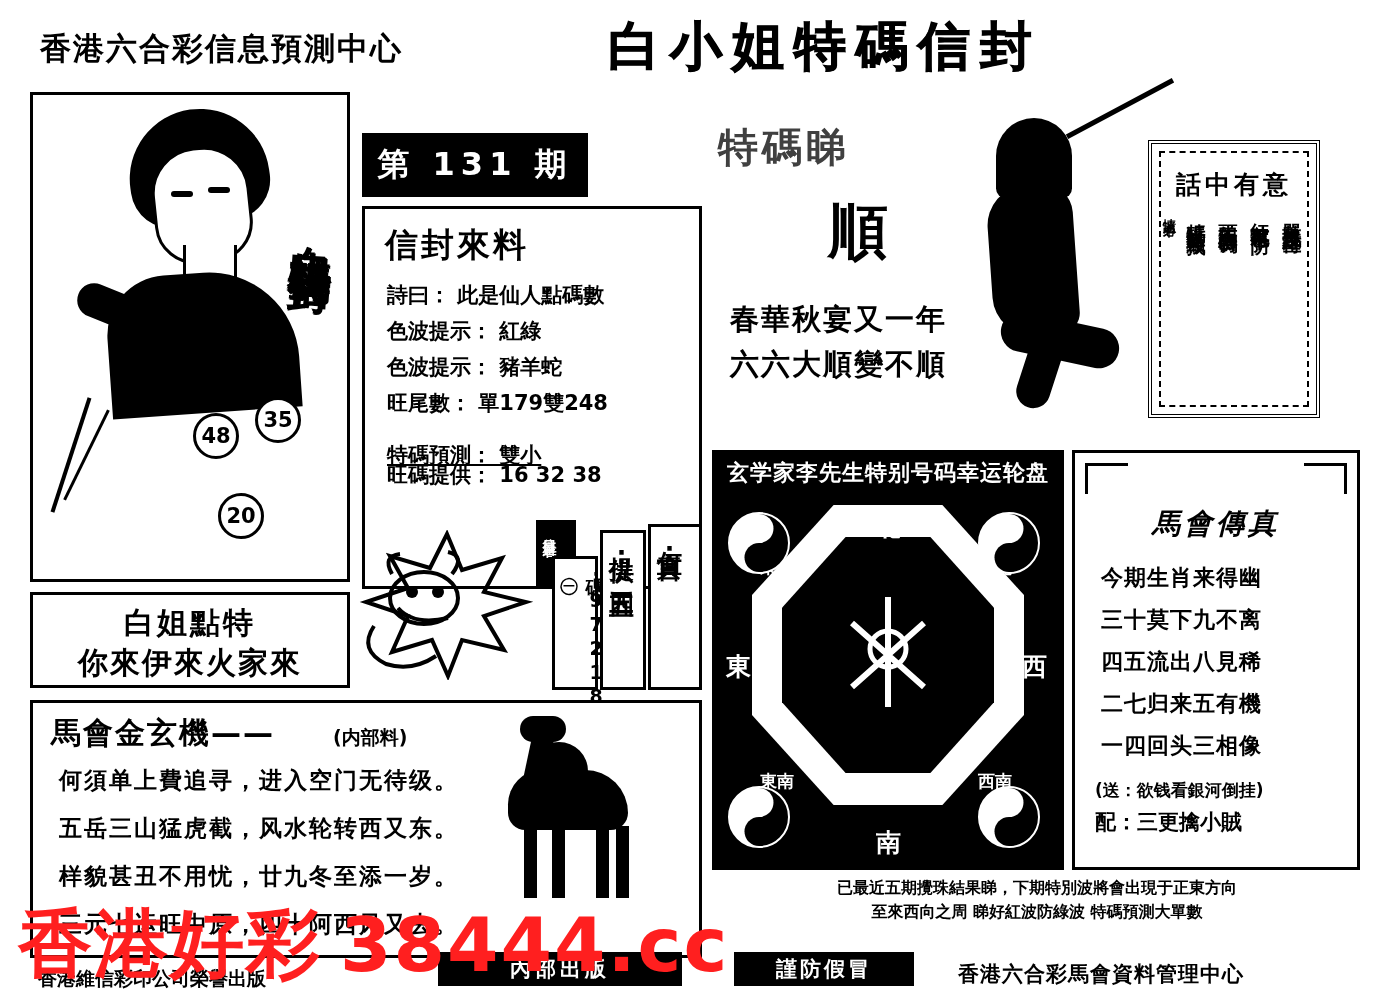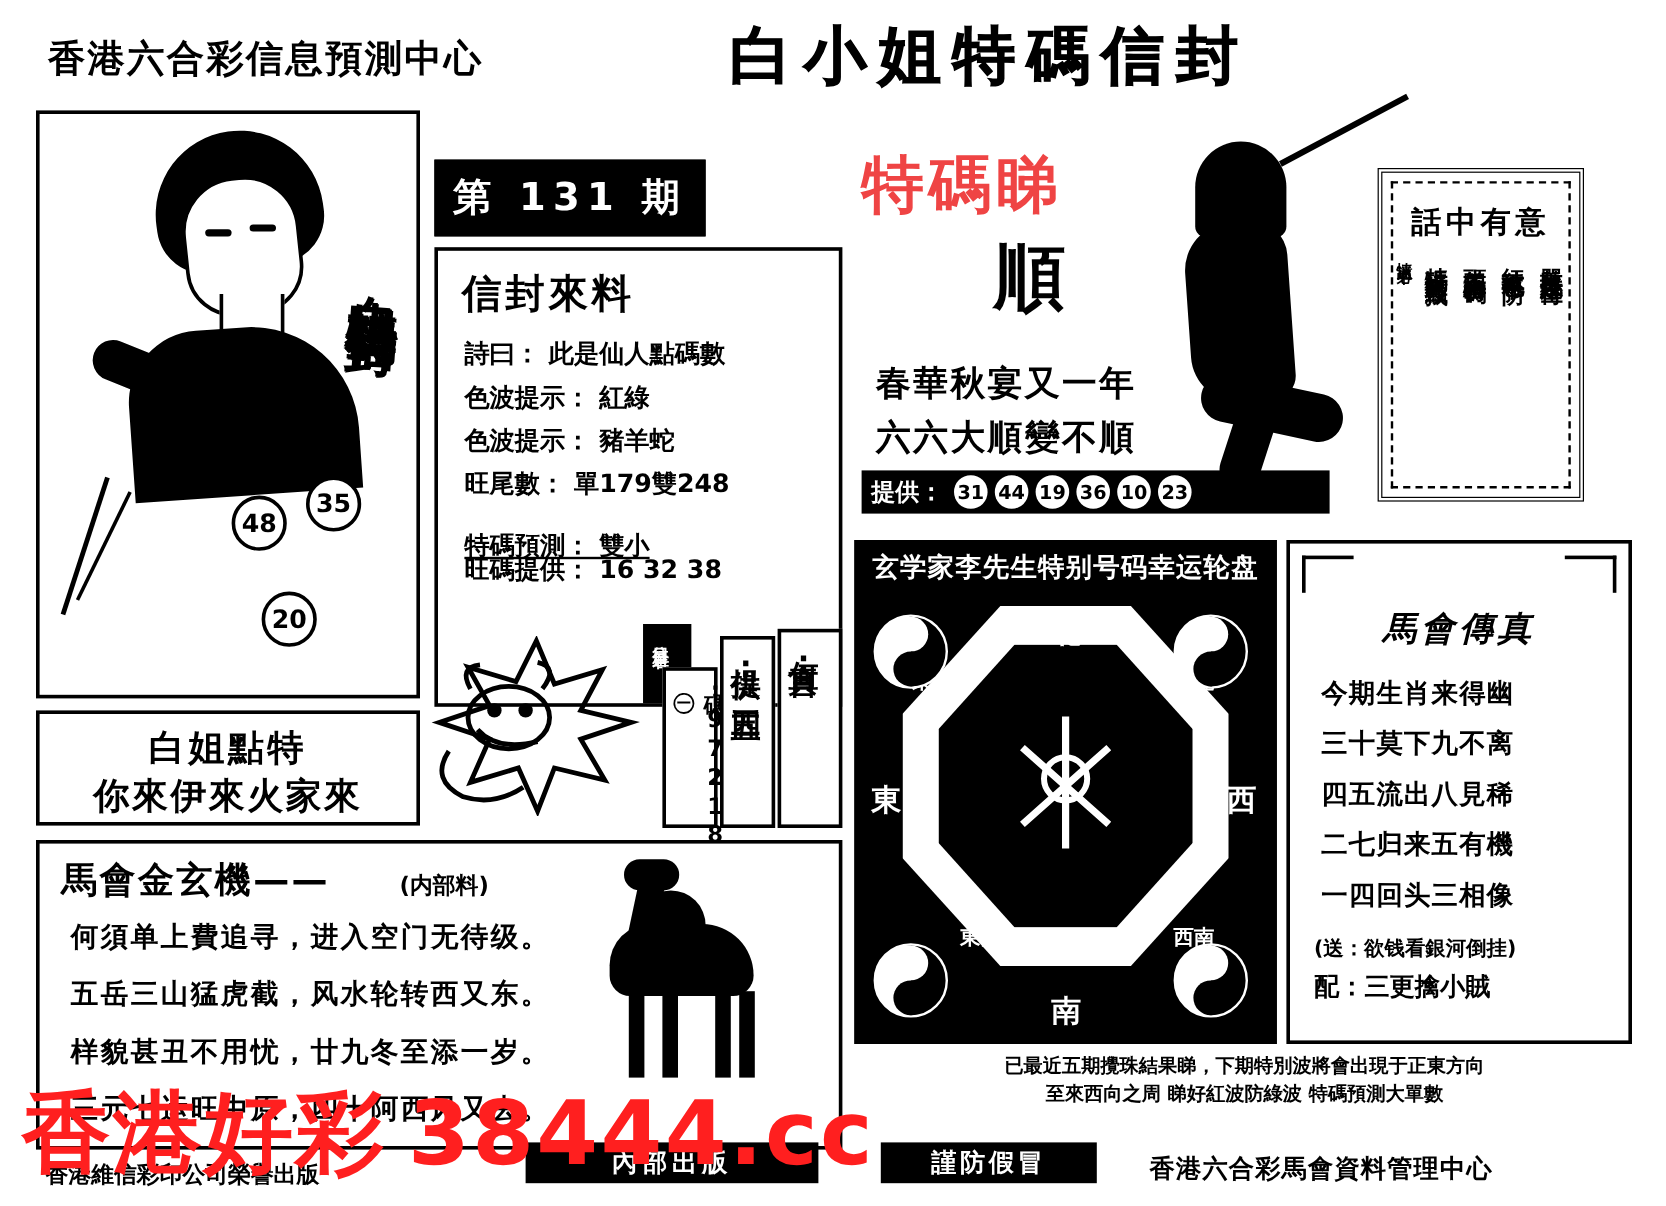--- a/index.html
+++ b/index.html
@@ -118,21 +118,21 @@
   .gline{position:absolute;left:26px;font-size:23px;font-weight:bold;letter-spacing:2px;white-space:nowrap;}
 
   
   .camel-body{position:absolute;left:508px;top:770px;width:120px;height:60px;background:#000;border-radius:40px 50px 20px 20px;}
   .camel-hump{position:absolute;left:530px;top:742px;width:58px;height:48px;background:#000;border-radius:30px 30px 0 0;}
   .camel-neck{position:absolute;left:528px;top:722px;width:22px;height:70px;background:#000;transform:rotate(12deg);}
   .camel-head{position:absolute;left:520px;top:716px;width:46px;height:26px;background:#000;border-radius:14px;}
   .camel-leg{position:absolute;width:13px;height:72px;background:#000;}
   .tr-title{
     position:absolute;left:718px;top:120px;
-    font-size:52px;font-weight:bold;letter-spacing:4px;color:#ef4444;
+    font-size:40px;font-weight:bold;letter-spacing:4px;color:#404040;
   }
   .tr-title2{
     position:absolute;left:828px;top:192px;
     font-size:60px;font-weight:bold;color:#000;
   }
   .tr-p1{position:absolute;left:730px;top:300px;font-size:29px;font-weight:bold;letter-spacing:2px;}
   .tr-p2{position:absolute;left:730px;top:345px;font-size:29px;font-weight:bold;letter-spacing:2px;}
   .supply-bar{
     position:absolute;left:718px;top:392px;width:390px;height:36px;
     background:#000;display:flex;align-items:center;padding:0 8px;box-sizing:border-box;
@@ -297,29 +297,20 @@
   <div class="camel-leg" style="left:524px;top:826px;"></div>
   <div class="camel-leg" style="left:552px;top:826px;"></div>
   <div class="camel-leg" style="left:596px;top:826px;"></div>
   <div class="camel-leg" style="left:616px;top:826px;"></div>
 
   <div class="tr-title">特碼睇</div>
   <div class="tr-title2">順</div>
   <div class="tr-p1">春華秋宴又一年</div>
   <div class="tr-p2">六六大順變不順</div>
 
-  <div class="supply-bar">
-    <span class="supply-label">提供：</span>
-    <span class="sball">31</span>
-    <span class="sball">44</span>
-    <span class="sball">19</span>
-    <span class="sball">36</span>
-    <span class="sball">10</span>
-    <span class="sball">23</span>
-  </div>
 
   <div class="pen"></div>
   <div class="sil-hair"></div>
   <div class="sil-head"></div>
   <div class="sil-body"></div>
   <div class="sil-leg"></div>
   <div class="sil-leg2"></div>
 
   <div class="stamp">
     <div class="stamp-inner"></div>
@@ -342,21 +333,21 @@
       <circle cx="106" cy="112" r="18" fill="none" stroke="#fff" stroke-width="5"></circle>
     </svg>
   </div>
 
   <div class="dir" style="left:876px;top:510px;">北</div>
   <div class="dir" style="left:876px;top:826px;">南</div>
   <div class="dir" style="left:726px;top:650px;">東</div>
   <div class="dir" style="left:1022px;top:650px;">西</div>
   <div class="dir-sm" style="left:760px;top:556px;">東北</div>
   <div class="dir-sm" style="left:978px;top:556px;">西北</div>
-  <div class="dir-sm" style="left:800px;top:770px;">東南</div>
+  <div class="dir-sm" style="left:760px;top:770px;">東南</div>
   <div class="dir-sm" style="left:978px;top:770px;">西南</div>
 
   <div class="yy" style="left:728px;top:512px;"></div>
   <div class="yy" style="left:978px;top:512px;"></div>
   <div class="yy" style="left:728px;top:786px;"></div>
   <div class="yy" style="left:978px;top:786px;"></div>
 
   <div class="wheel-foot">
     <div>已最近五期攪珠結果睇，下期特別波將會出現于正東方向</div>
     <div>至來西向之周   睇好紅波防綠波   特碼預測大單數</div>

